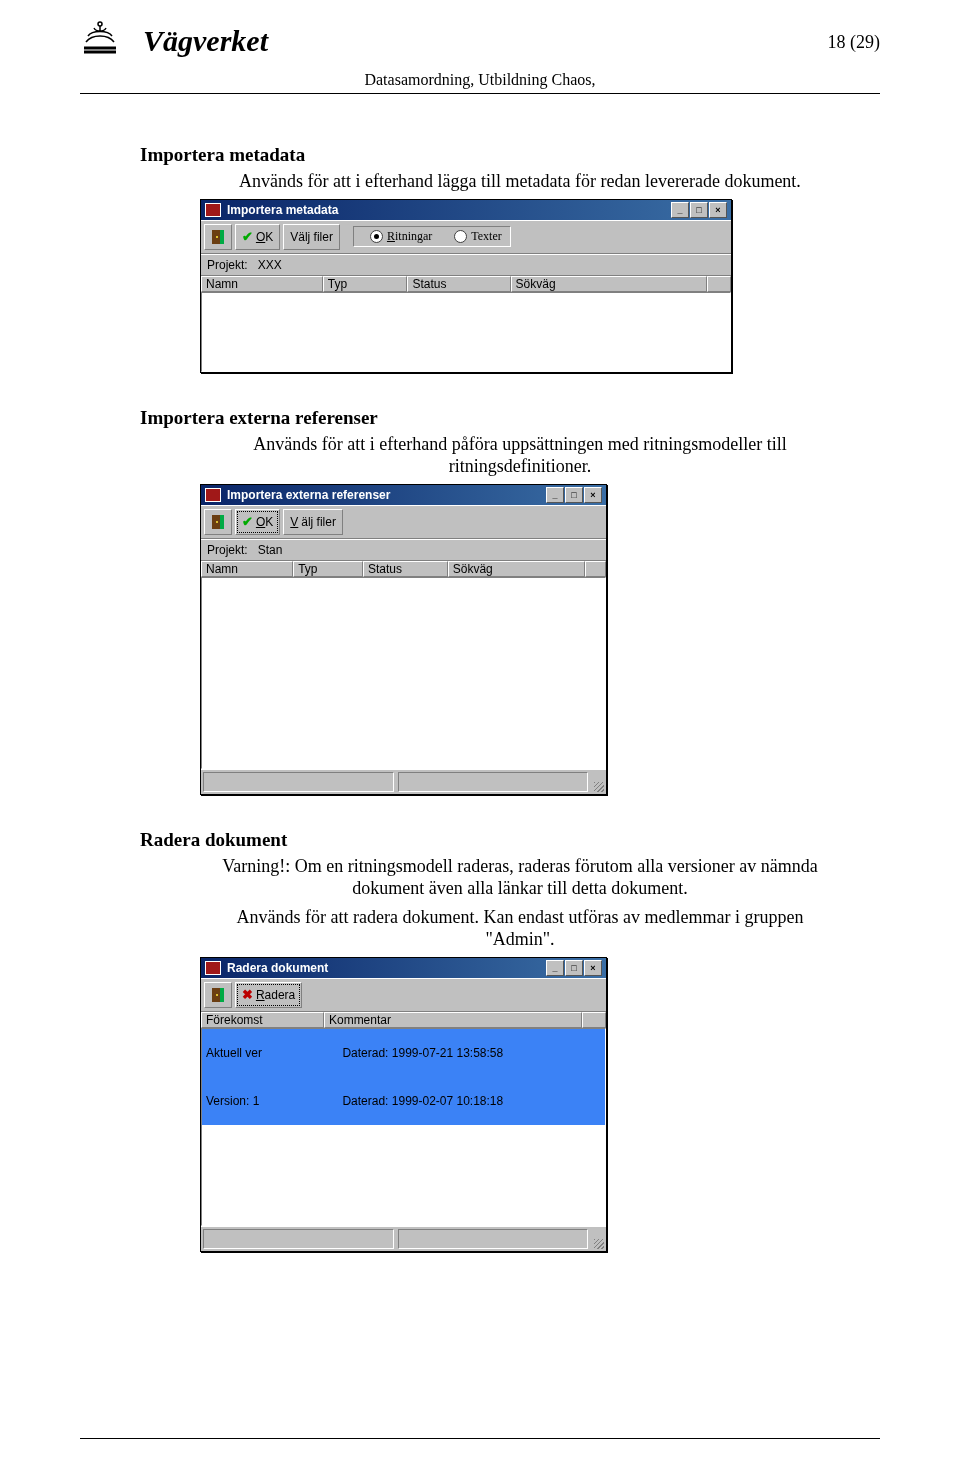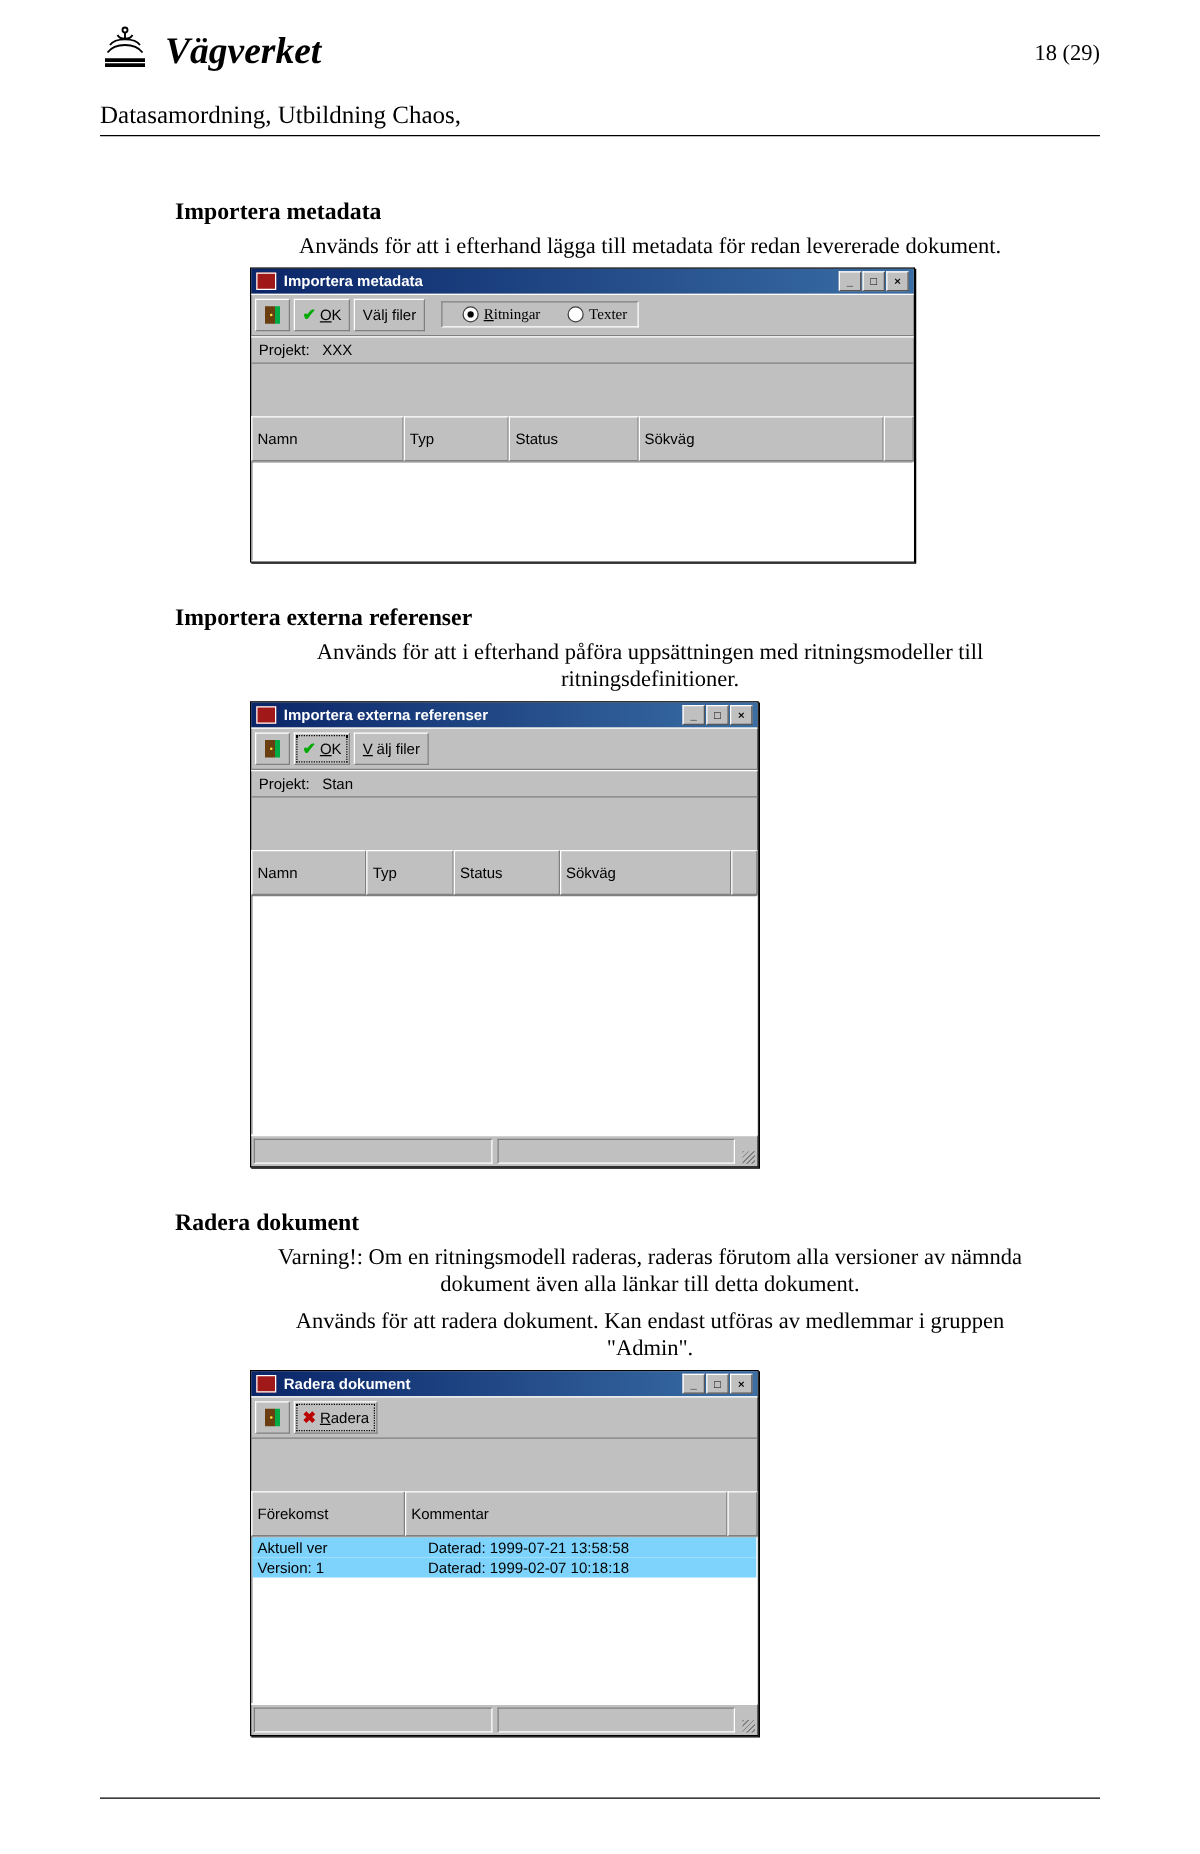--- a/index.html
+++ b/index.html
@@ -1,25 +1,25 @@
 <!DOCTYPE html>
 <html><head>
 <meta charset="utf-8">
 <style>
   body { margin:0; font-family:"Times New Roman", serif; font-size:18px;
          color:#000; background:#fff; width:960px; }
   .page { padding:20px 80px 40px 80px; min-height:1483px; box-sizing:border-box;
           display:flex; flex-direction:column; }
   .header-row { display:flex; justify-content:space-between; align-items:flex-start; }
-  .logo-block { display:flex; align-items:center; gap:12px; }
+  .logo-block { display:flex; align-items:center; gap:23px; }
   .logo-mark { width:40px; height:36px; }
   .logo-text { font-style:italic; font-weight:bold; font-size:30px;
                font-family:"Times New Roman",serif; }
   .pagenum { font-size:18px; padding-top:12px; }
-  .subhead { font-size:20px; margin-top:20px; }
+  .subhead { font-size:16px; margin-top:10px;text-align:center; }
   hr.sep { border:none; border-top:1.5px solid #000; margin:4px 0 30px 0; }
   .section { margin:20px 0 0 60px; }
   .section h3 { font-size:19px; font-weight:bold; margin:0 0 4px 0; }
   .section p { margin:2px 0 6px 60px; max-width:640px; line-height:1.25;text-align:center; }
   .win { background:#c0c0c0; border:1px solid #000; box-shadow:1px 1px 0 #000;
          font-family:"MS Sans Serif",Arial,sans-serif; font-size:12px;
          margin-left:60px; }
   .titlebar { background:linear-gradient(to right,#0a2568,#3a6ea5);
               color:#fff; padding:2px 4px; display:flex; align-items:center;
               justify-content:space-between; font-weight:bold; }
@@ -43,34 +43,34 @@
   .radio-dot { width:11px; height:11px; border-radius:50%; border:1px solid #404040;
                background:#fff; display:flex; align-items:center; justify-content:center; }
   .radio-dot.sel::after { content:""; width:5px; height:5px; border-radius:50%;
                           background:#000; }
   .radios-wrap { border:1px solid #808080; border-right-color:#fff;
                  border-bottom-color:#fff; padding:2px 8px; display:flex;
                  gap:14px; margin-left:10px;font-family:Liberation Serif, serif; }
   .row { padding:3px 6px; border-top:1px solid #fff; border-bottom:1px solid #808080; }
   .colhdrs { display:flex; }
   .colhdr { border:1px solid #fff; border-right-color:#808080;
-            border-bottom-color:#808080; background:#c0c0c0; padding:10px 4px;
-            font-size:12px; flex:1;margin-top:42px; }
+            border-bottom-color:#808080; background:#c0c0c0; padding:0 4px;
+            font-size:12px; flex:1; }
   .listarea { background:#fff; border:1px solid #808080;
               border-right-color:#fff; border-bottom-color:#fff; height:78px; }
   .listarea.tall { height:190px; }
   .statusbar { display:flex; border-top:1px solid #fff; }
   .statuscell { flex:1; border:1px solid #808080; border-right-color:#fff;
                 border-bottom-color:#fff; height:18px; margin:2px; }
   .grip { width:14px; display:flex; align-items:flex-end; justify-content:flex-end;
           padding:0 2px 2px 0; }
   .grip span { display:block; width:10px; height:10px;
                background:repeating-linear-gradient(135deg,#808080 0 1px,transparent 1px 3px); }
   .x-icon { color:#b00; font-weight:bold; font-size:13px; }
-  .datarow { display:flex; padding:1px 4px; font-size:12px; background:#7dd3fc;gap:24px; }
+  .datarow { display:flex; padding:17px 4px; font-size:12px; background:#3b82f6;gap:24px; }
   .datarow > span { flex:1; }
   .footer { margin-top:auto; }
   .footer hr { border:none; border-top:1.5px solid #000; margin:0 0 4px 0; }
   .footer-text { text-align:center; font-size:16px; }
   .ul { text-decoration:underline; }
 </style>
 </head>
 <body>
 
 <div class="page">

